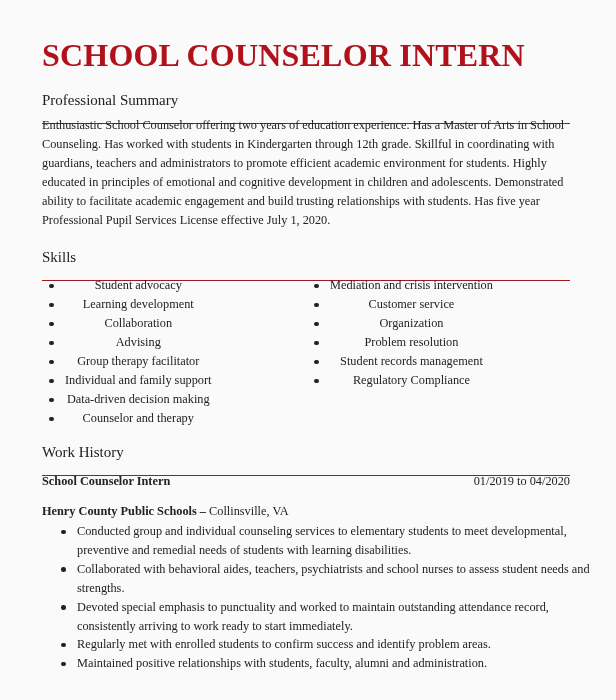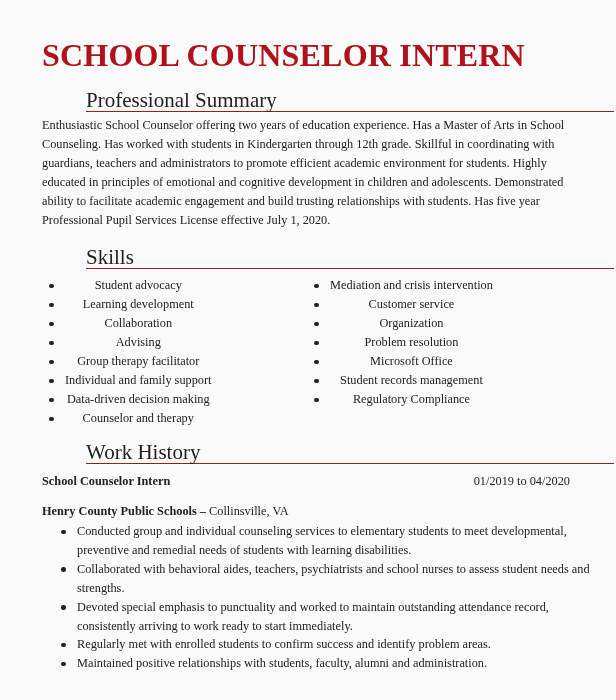--- a/index.html
+++ b/index.html
@@ -31,26 +31,25 @@
       font-size: 32px;
       letter-spacing: 0.2px;
       color: #b0111a;
       white-space: nowrap;
       line-height: 36px;
     }
     .section-head {
       position: absolute;
       left: 0;
       width: 528px;
-      font-size: 21px;
+      font-size: 15px;
       line-height: 18px;
       color: #222;
       border-bottom: 1.5px solid #9b1b20;
-      padding-bottom: 2px;
-      margin-left: 44px;
+      padding-bottom: 14px;
     }
     .summary {
       position: absolute;
       left: 0;
       top: 116px;
       width: 528px;
       font-size: 12.3px;
       line-height: 18.9px;
       margin: 0;
       color: #222;
@@ -139,21 +138,20 @@
     <li>Group therapy facilitator</li>
     <li>Individual and family support</li>
     <li>Data-driven decision making</li>
     <li>Counselor and therapy</li>
   </ul>
   <ul class="skills" style="left:265px; top:276px;">
     <li>Mediation and crisis intervention</li>
     <li>Customer service</li>
     <li>Organization</li>
     <li>Problem resolution</li>
-    <li>Microsoft Office</li>
     <li>Student records management</li>
     <li>Regulatory Compliance</li>
   </ul>
 
   <div class="section-head" style="top:443px;">Work History</div>
 
   <div class="job-title">School Counselor Intern</div>
   <div class="job-dates">01/2019 to 04/2020</div>
   <div class="job-company"><b>Henry County Public Schools</b><b> – </b><span>Collinsville, VA</span></div>
 

